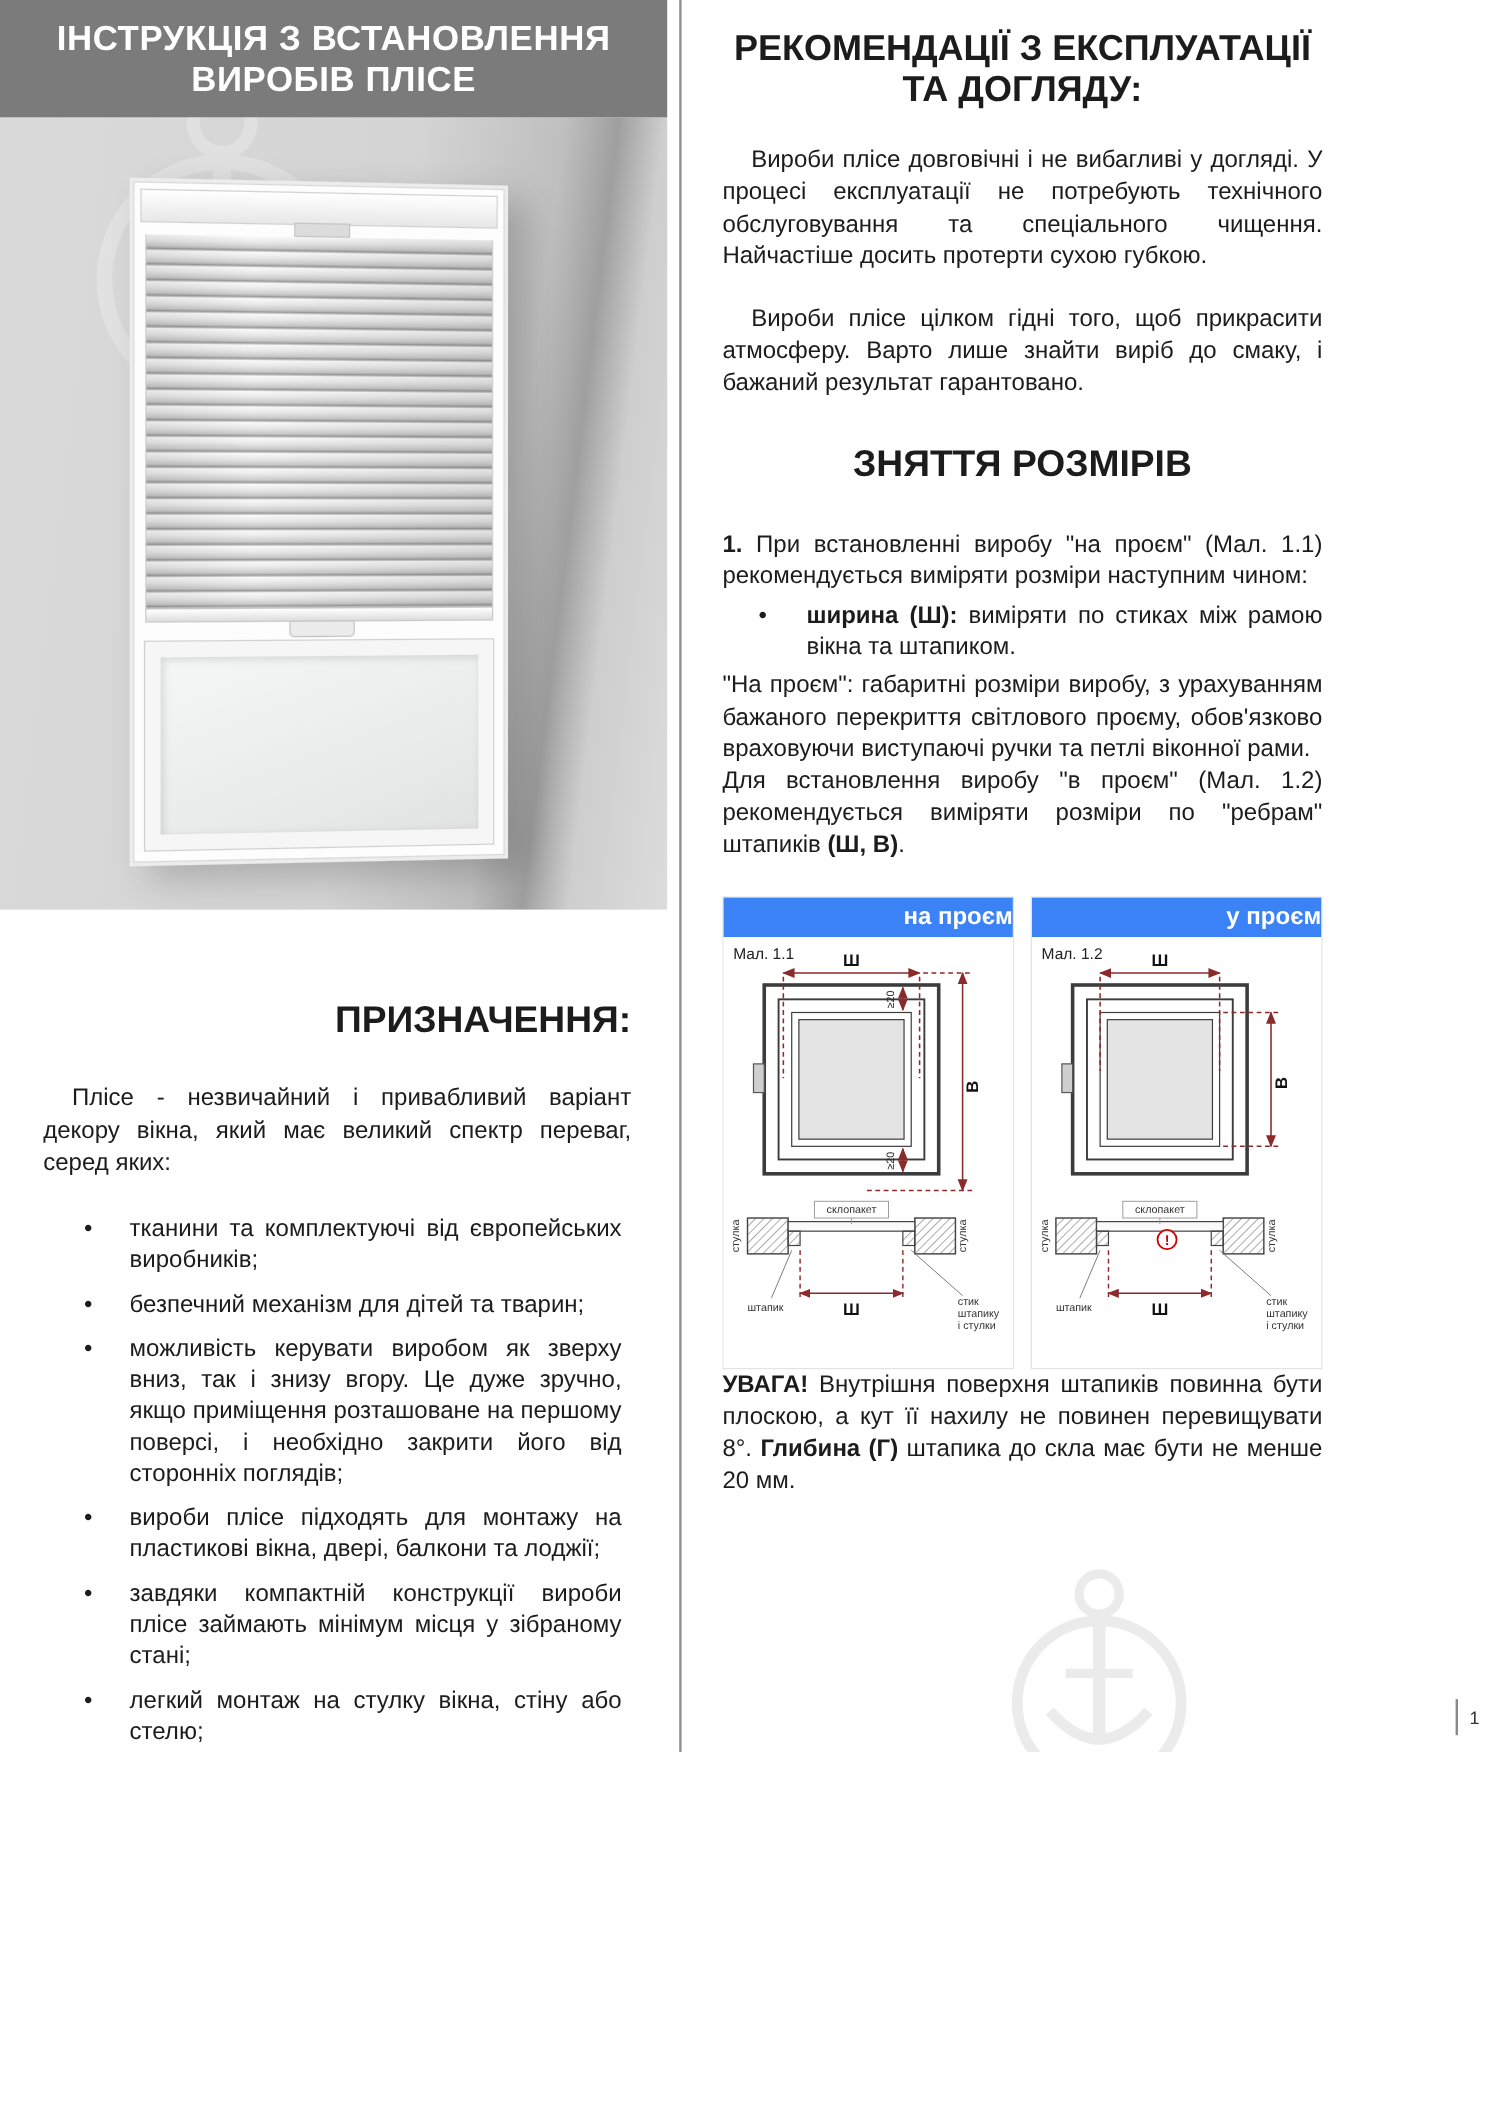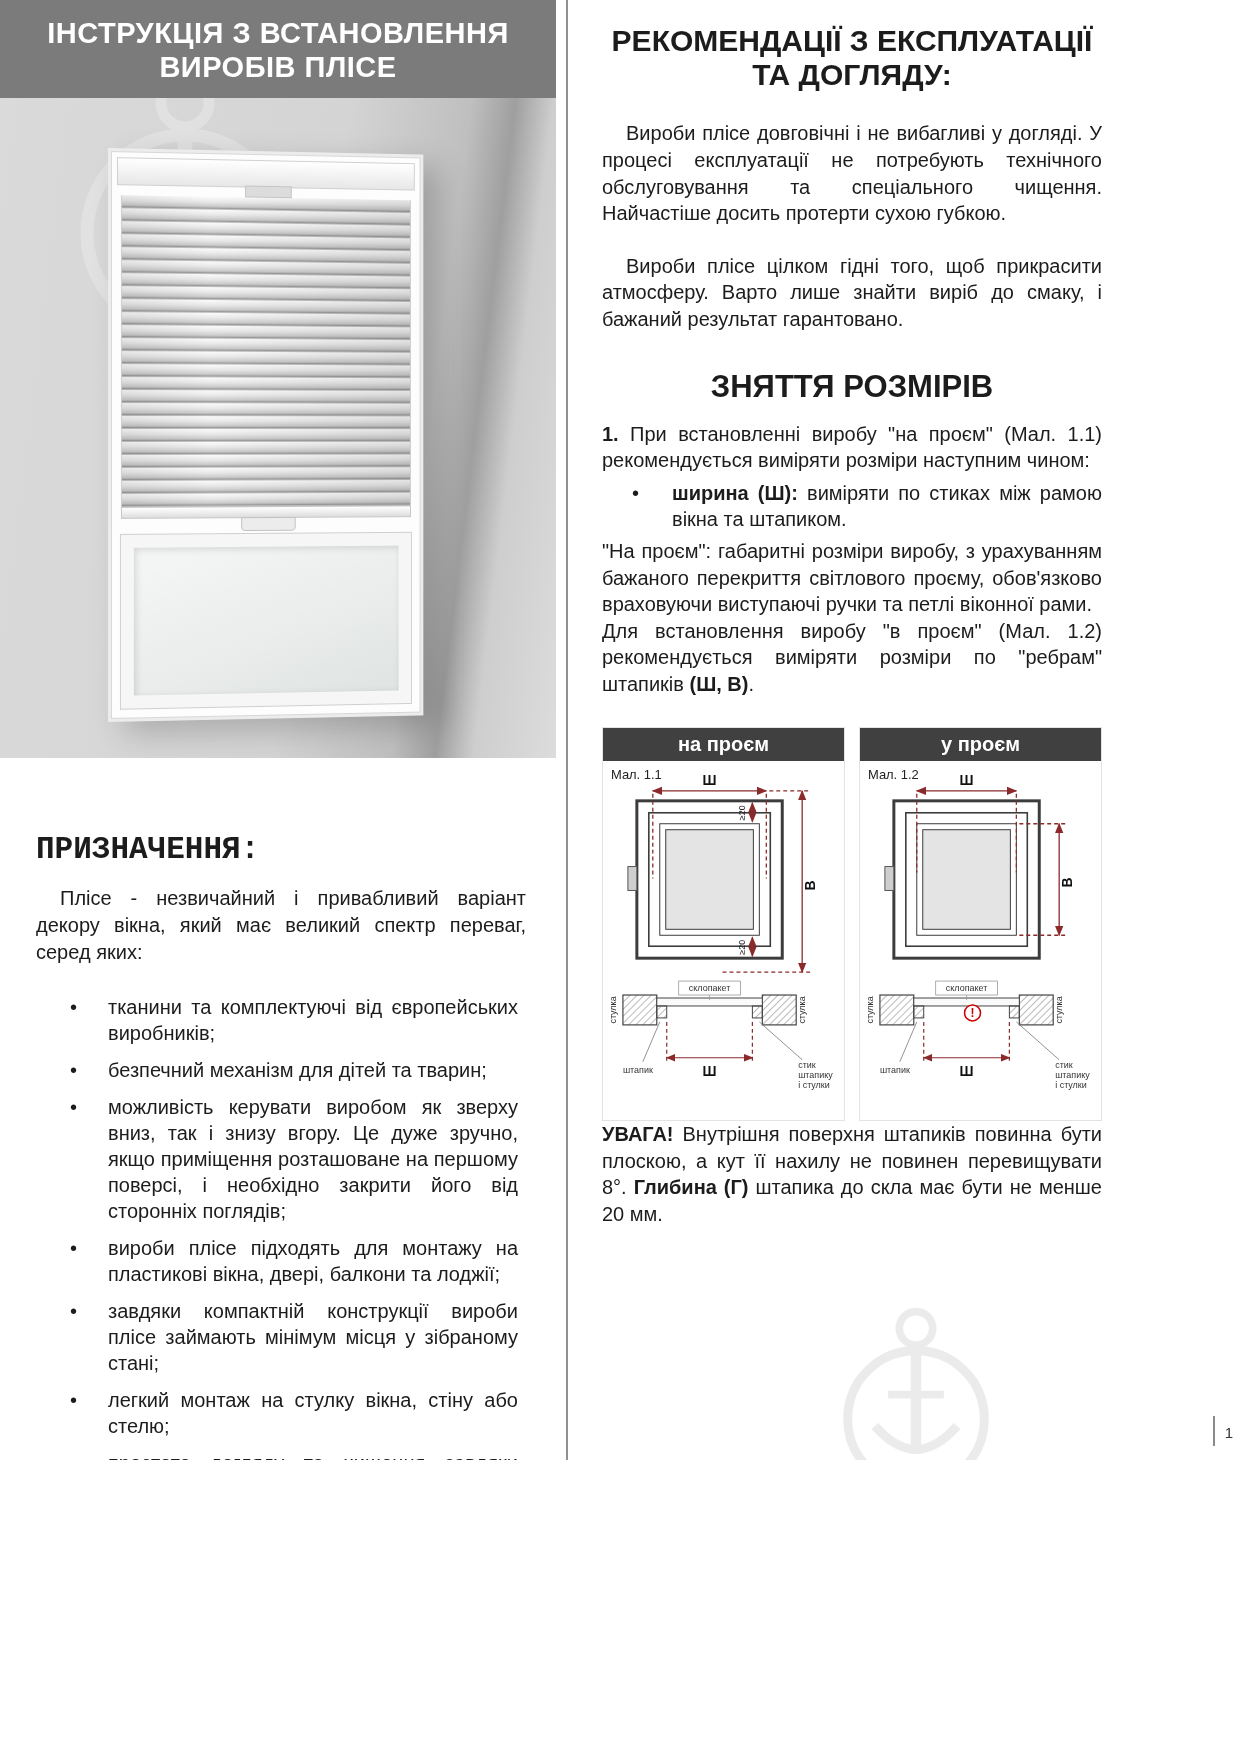--- a/index.html
+++ b/index.html
@@ -29,41 +29,41 @@
          background:linear-gradient(90deg,rgba(0,0,0,.07),rgba(255,255,255,0) 30%,rgba(0,0,0,.09) 100%);}
   .blind-rail{position:absolute;left:10px;right:10px;top:356px;height:10px;
          background:linear-gradient(#fff,#ddd);border:1px solid #c8c8c8;}
   .blind-handle{position:absolute;left:50%;top:367px;width:54px;height:12px;margin-left:-27px;
          background:#ececec;border:1px solid #c0c0c0;border-radius:0 0 4px 4px;}
   .glass{position:absolute;left:10px;right:10px;top:384px;bottom:10px;
          border:13px solid #f6f6f6;outline:1px solid #cfcfcf;
          background:linear-gradient(160deg,#f5f7f6 0%,#e9ecea 60%,#dfe3e2 100%);
          box-shadow:inset 2px 2px 7px rgba(0,0,0,.13);}
   .purpose{padding:74px 30px 0 36px;}
-  .h-purpose{text-align:left;font-weight:bold;font-size:31px;margin:0 0 18px;font-family:Liberation Mono, monospace;}
+  .h-purpose{text-align:right;font-weight:bold;font-size:31px;margin:0 0 34px;}
   .intro{font-size:20px;line-height:1.34;text-align:justify;text-indent:24px;margin:0 0 28px;}
   ul.blist{list-style:none;margin:4px;padding:0 0 0 68px;}
   ul.blist li{position:relative;margin-bottom:11px;font-size:20px;line-height:1.3;text-align:justify;padding-right:4px;}
   ul.blist li::before{content:"\2022";position:absolute;left:-38px;top:0;}
 
   
   .col-right{position:absolute;left:602px;top:24px;width:500px;}
   .h-main{text-align:center;font-weight:bold;font-size:30px;line-height:1.14;margin:0 0 28px;}
-  .h-sub{text-align:center;font-weight:bold;font-size:31px;margin:36px 0 16px;}
+  .h-sub{text-align:center;font-weight:bold;font-size:31px;margin:36px 0 36px;}
   .col-right p{font-size:20px;line-height:1.33;text-align:justify;margin:0;}
   .p-ind{text-indent:24px;}
   .mt{margin-top:26px !important;}
   .b{font-weight:bold;}
   ul.mlist{list-style:none;margin:6px 0 2px;padding:0 0 0 70px;}
   ul.mlist li{position:relative;margin-bottom:5px;font-size:20px;line-height:1.33;text-align:justify;}
   ul.mlist li::before{content:"\2022";position:absolute;left:-40px;top:0;}
 
   .figrow{display:flex;gap:14px;margin:30px 0 0;}
   .fig-panel{width:242px;border:1px solid #e3e3e3;background:#fff;}
-  .fig-banner{background:#404040;color:#fff;font-weight:bold;text-align:center;font-size:20px;padding:5px 0;}
+  .fig-banner{background:#3b82f6;color:#fff;font-weight:bold;text-align:right;font-size:20px;padding:5px 0;}
   svg.figure{display:block;width:100%;height:auto;background:#fff;}
   svg text{font-family:"Liberation Sans",sans-serif;}
   .figlabel{font-size:13px;fill:#222;}
   .dim{font-size:14px;font-weight:bold;fill:#111;}
   .small{font-size:9px;fill:#222;}
   .tiny{font-size:9px;fill:#333;}
   .warn{font-size:12px;font-weight:bold;fill:#cc0000;}
 
   .attention{margin-top:30px;}
   .wm2{position:absolute;left:826px;top:1290px;opacity:.45;pointer-events:none;}

